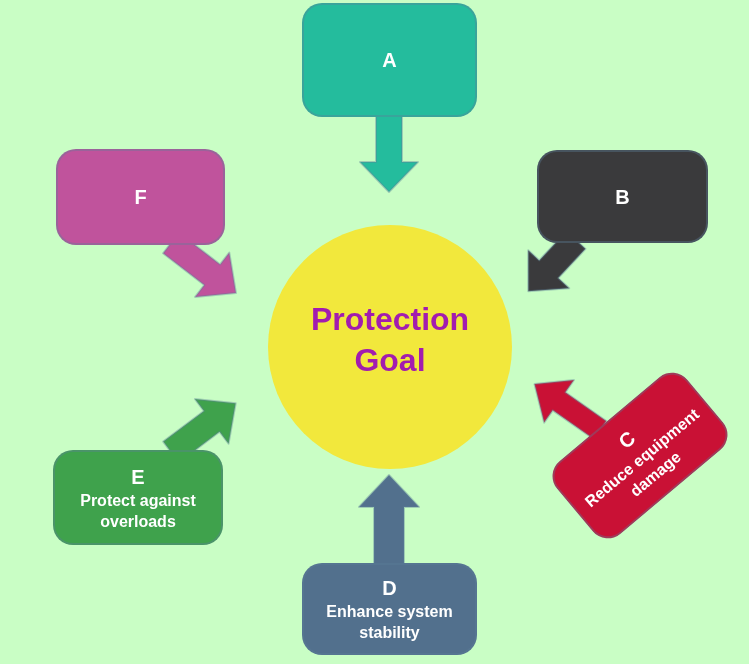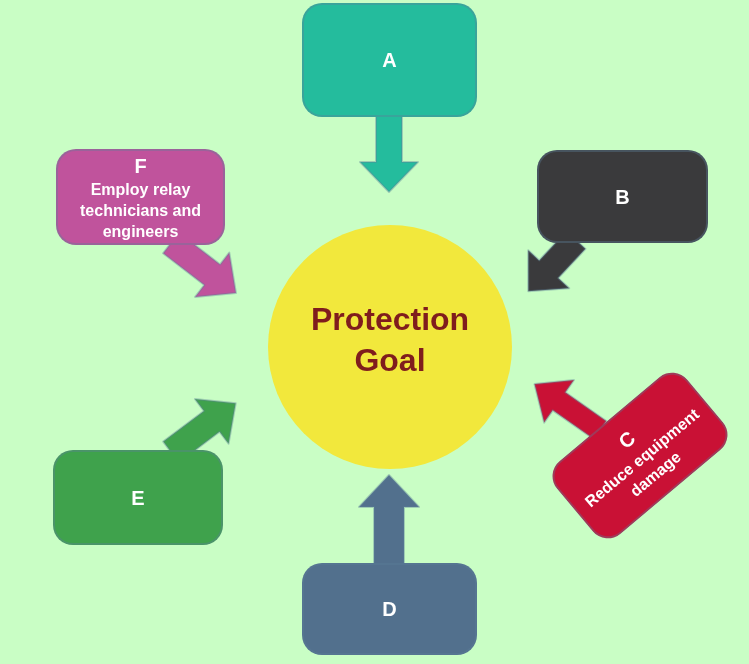--- a/index.html
+++ b/index.html
@@ -47,21 +47,21 @@
   
   .goal-circle{
     position:absolute;z-index:2;
     left:268px;top:225px;width:244px;height:244px;
     border-radius:50%;
     background:#f2e83c;
     display:flex;align-items:center;justify-content:center;
   }
   .goal-label{
     font-size:32px;font-weight:bold;line-height:41px;
-    color:#7f1d1d;text-align:center;
+    color:#a21caf;text-align:center;
     white-space:pre-line;
     margin-top:-14px;
   }
 </style>
 </head>
 <body>
 
 <div class="canvas">
 
   <svg class="arrows-layer" width="749" height="664" viewBox="0 0 749 664">
@@ -84,31 +84,32 @@
   </div>
 
   <div class="node-box box-c">
     <div class="node-letter">C</div>
     <div class="node-text">Reduce equipment
 damage</div>
   </div>
 
   <div class="node-box box-d">
     <div class="node-letter">D</div>
+    <div class="node-text">Enhance system
+stability</div>
   </div>
 
   <div class="node-box box-e">
     <div class="node-letter">E</div>
+    <div class="node-text">Protect against
+overloads</div>
   </div>
 
   <div class="node-box box-f">
     <div class="node-letter">F</div>
-    <div class="node-text">Employ relay
-technicians and
-engineers</div>
   </div>
 
   <div class="goal-circle">
     <div class="goal-label">Protection
 Goal</div>
   </div>
 
 </div>
 
 </body></html>

